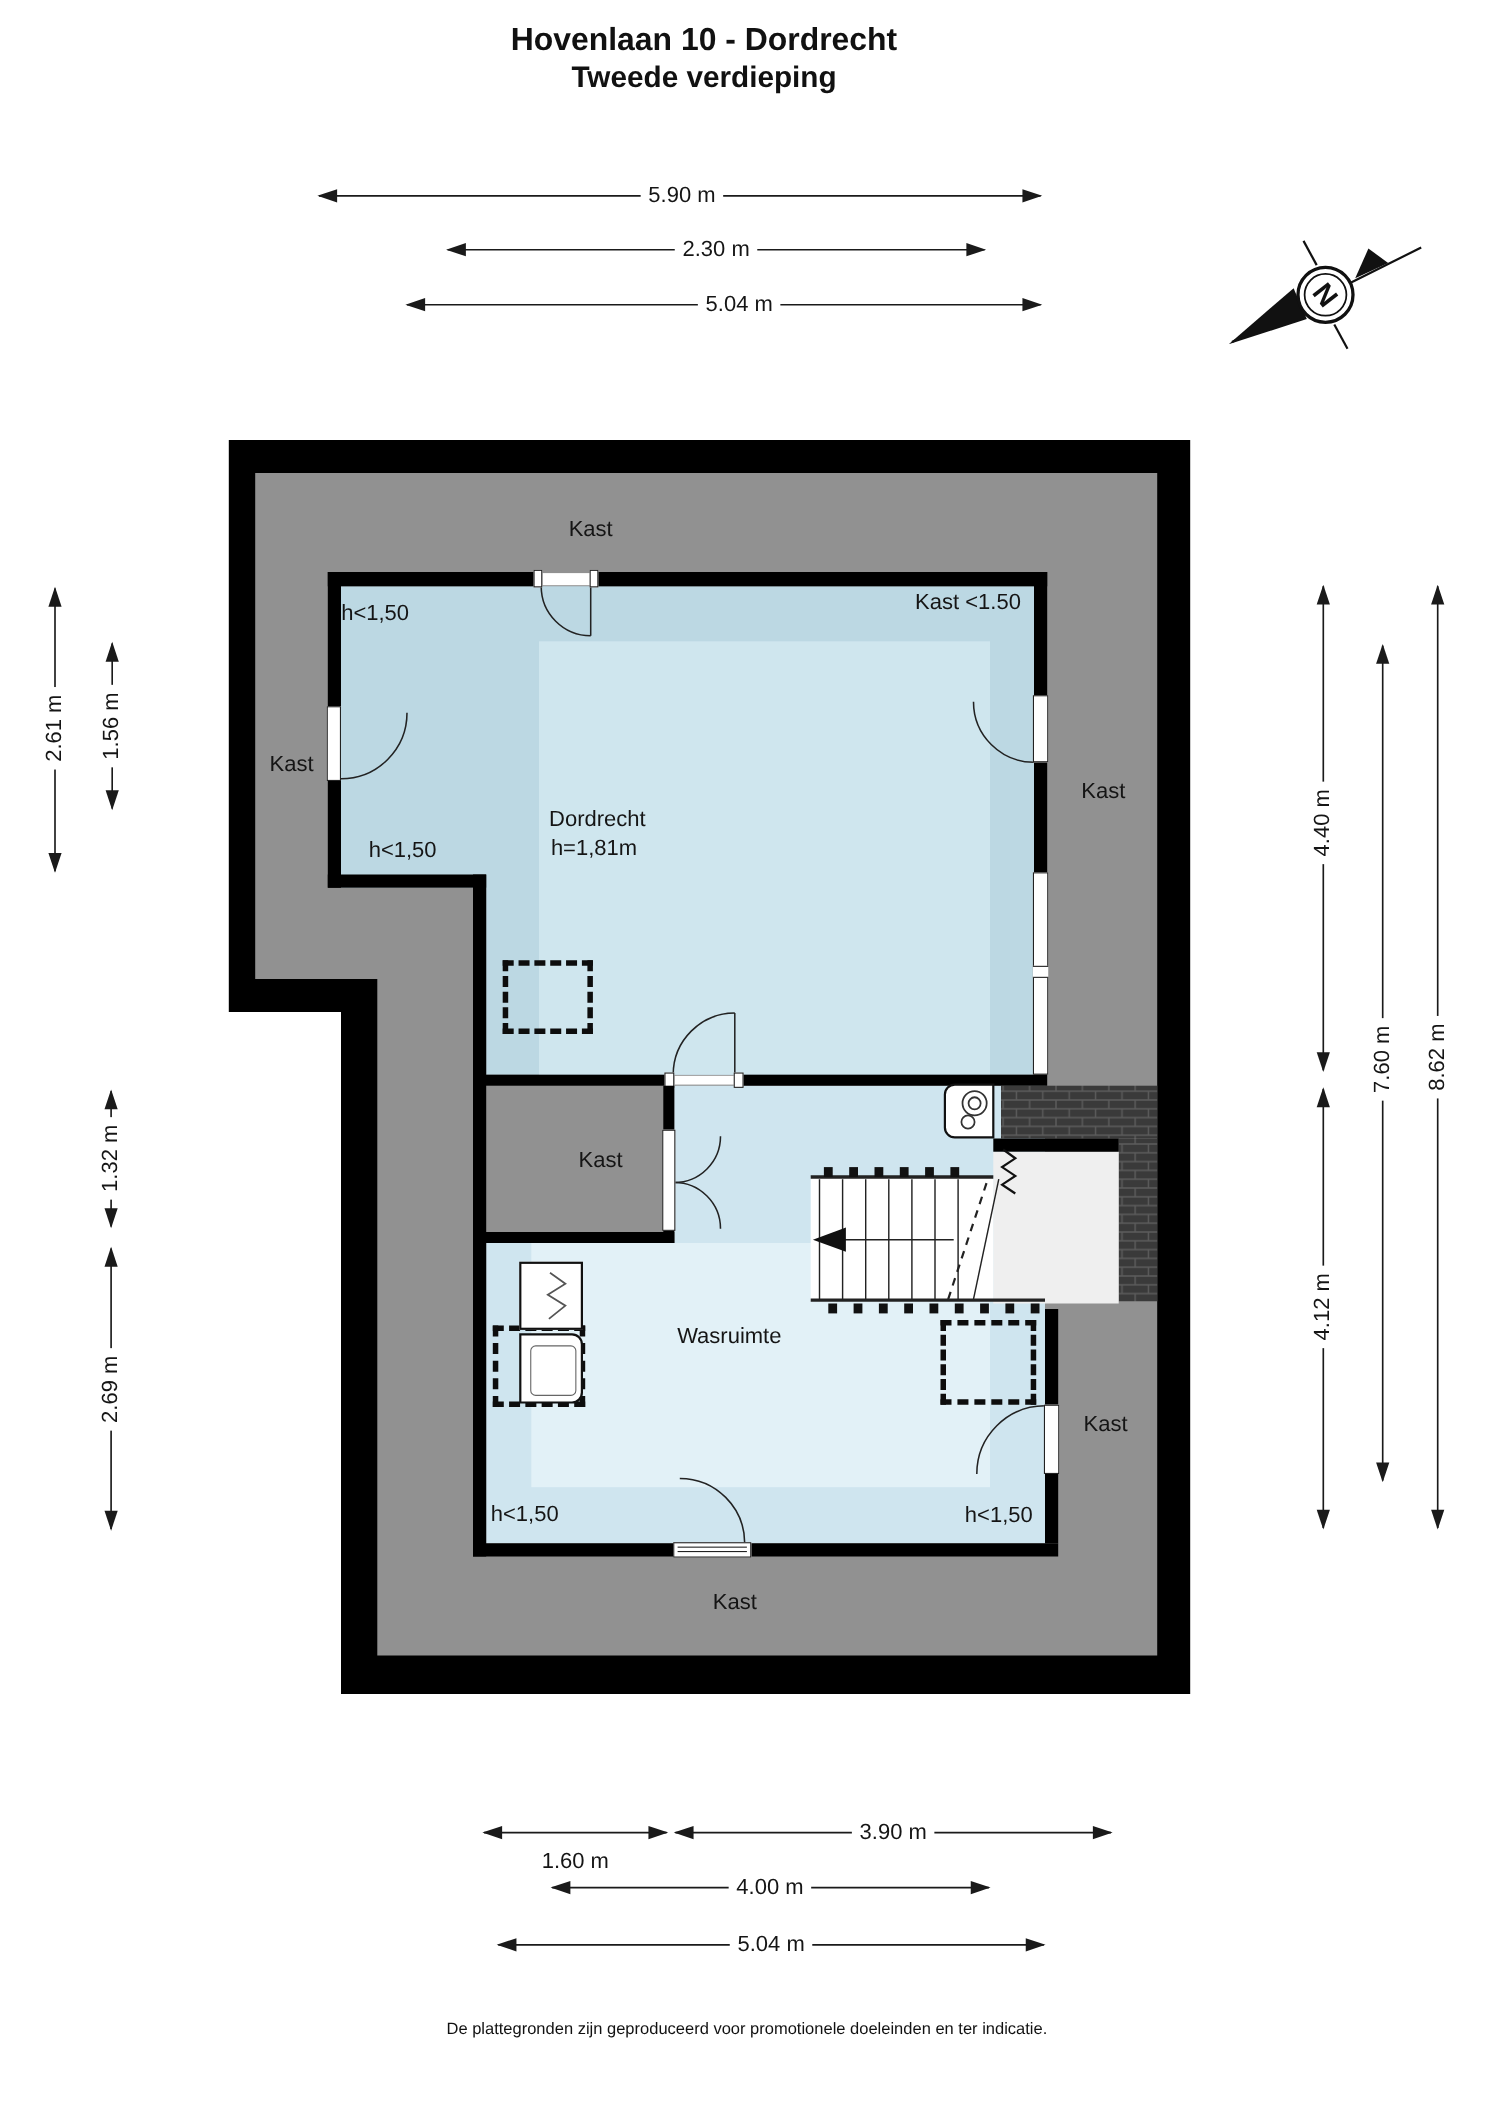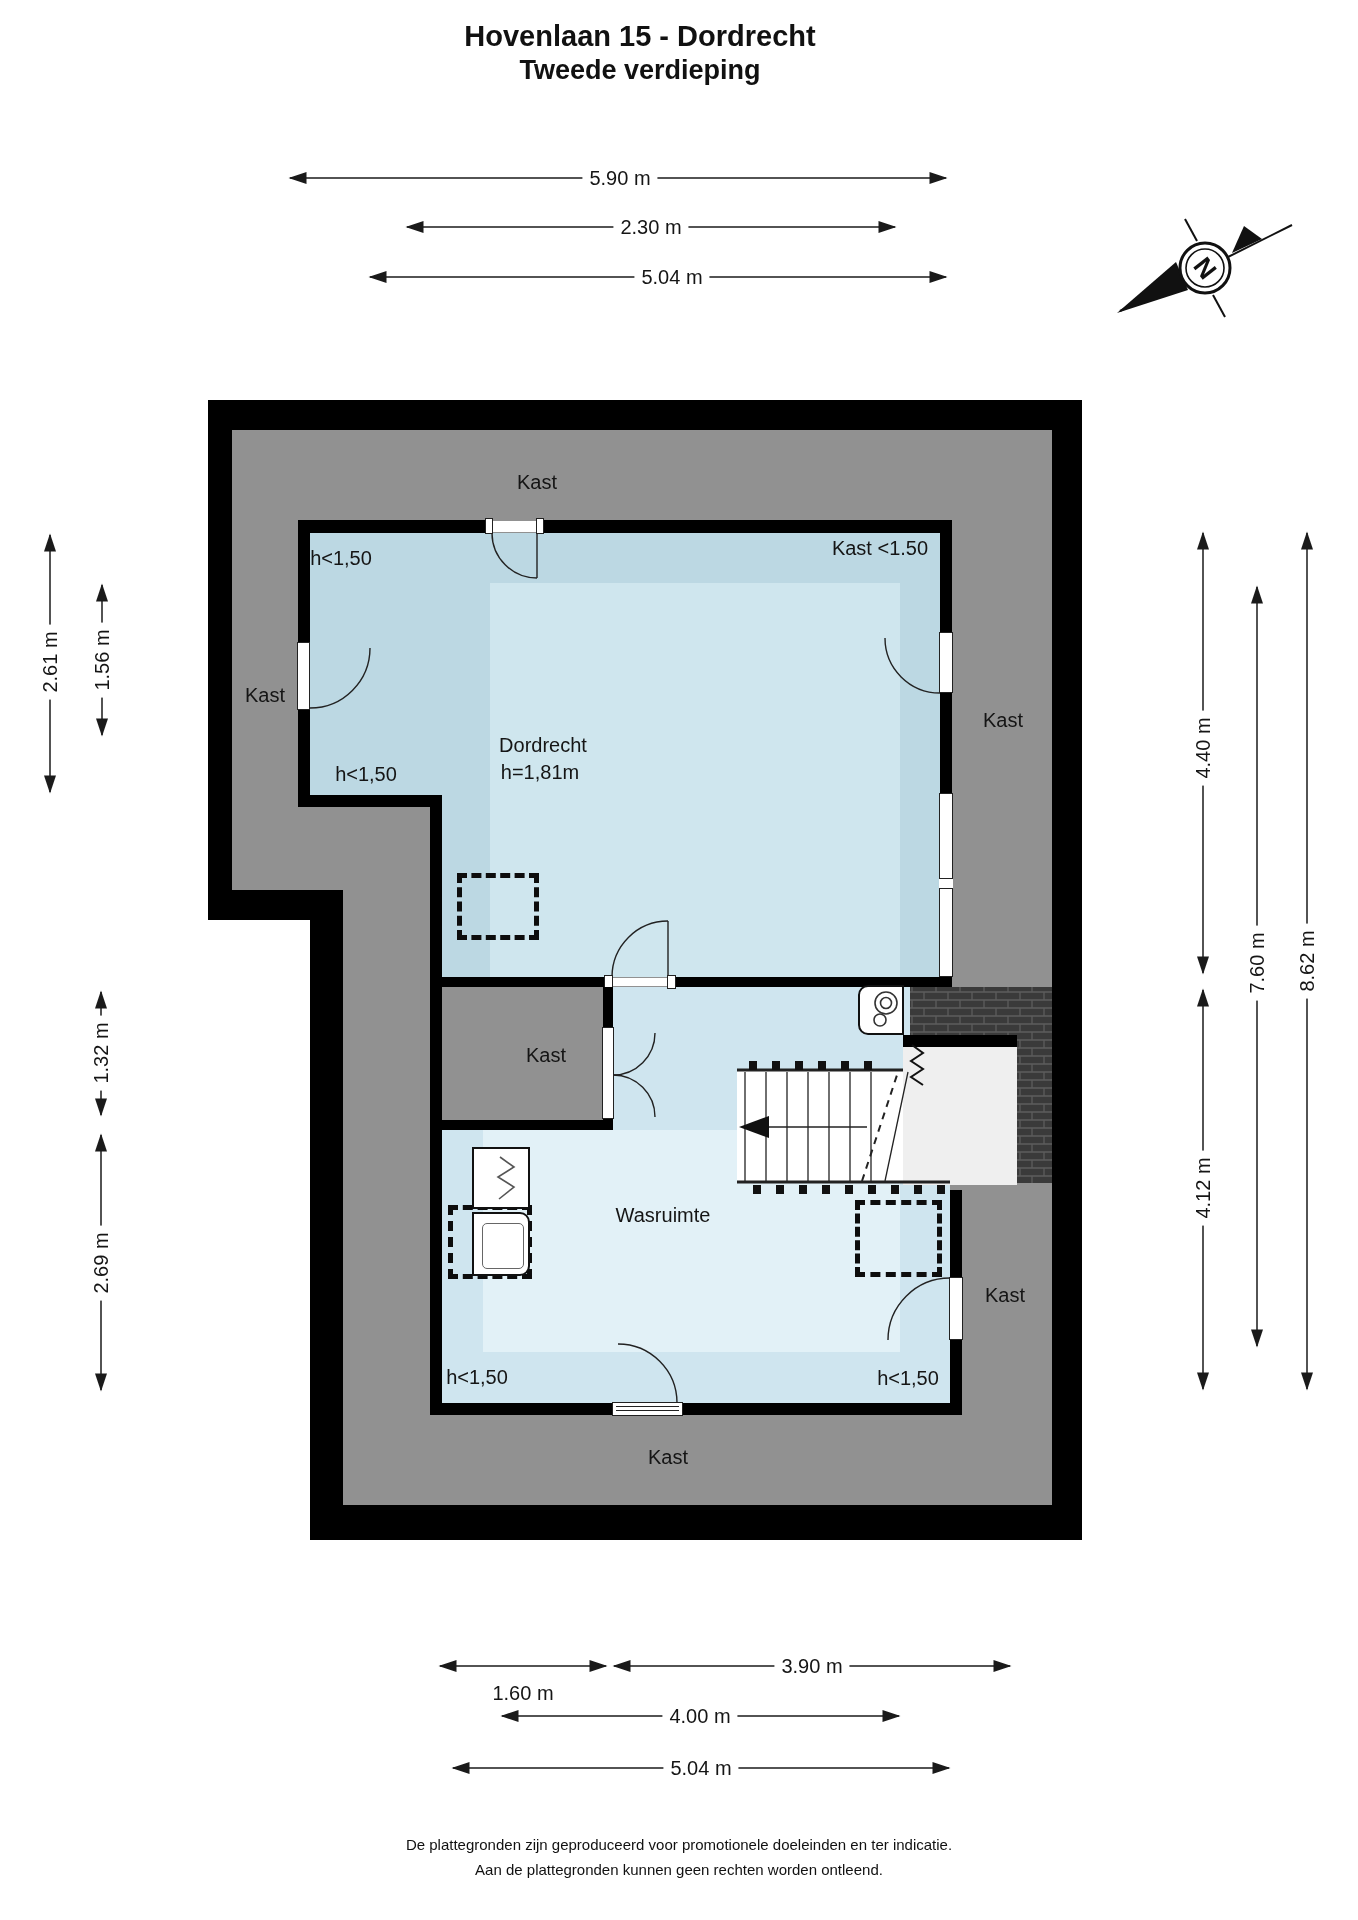--- a/index.html
+++ b/index.html
@@ -18,21 +18,21 @@
   .cap{position:absolute;background:#ffffff;border:1px solid #222;box-sizing:border-box;}
   .dashrect{position:absolute;border:5px dashed #0d0d0d;background:transparent;}
   .appliance{position:absolute;background:#ffffff;border:2px solid #111;box-sizing:border-box;}
   .footer{position:absolute;left:0;width:1358px;text-align:center;font-size:15px;color:#111;}
 </style>
 </head>
 <body>
 
 <div id="root">
 
-  <div id="title1" class="ttl">Hovenlaan 15 - Dordrecht</div>
+  <div id="title1" class="ttl">Hovenlaan 10 - Dordrecht</div>
   <div id="title2" class="ttl">Tweede verdieping</div>
 
   <svg class="abs" style="left:0;top:0;" width="1358" height="1920" viewBox="0 0 1358 1920">
     <defs>
       <pattern id="tiles" width="24" height="16" patternUnits="userSpaceOnUse">
         <rect width="24" height="16" fill="var(--tile_dark)"></rect>
         <path d="M0,0 H24 M0,8 H24 M0,16 H24" stroke="var(--tile_grout)" stroke-width="1.3"></path>
         <path d="M12,0 V8 M0,8 V16 M24,8 V16" stroke="var(--tile_grout)" stroke-width="1.3"></path>
       </pattern>
       <marker id="arr" viewBox="0 0 14 10" markerWidth="14" markerHeight="10" refX="12" refY="5" orient="auto-start-reverse">
@@ -225,15 +225,14 @@
   <div class="dimlabel vert" style="left:1203px;top:1188px;">4.12 m</div>
   <div class="dimlabel vert" style="left:1257px;top:963px;">7.60 m</div>
   <div class="dimlabel vert" style="left:1307px;top:961px;">8.62 m</div>
 
   <div class="dimlabel" style="left:523px;top:1666px;margin-top:27px;">1.60 m</div>
   <div class="dimlabel" style="left:812px;top:1666px;">3.90 m</div>
   <div class="dimlabel" style="left:700px;top:1716px;">4.00 m</div>
   <div class="dimlabel" style="left:701px;top:1768px;">5.04 m</div>
 
   <div class="footer" style="top:1836px;">De plattegronden zijn geproduceerd voor promotionele doeleinden en ter indicatie.</div>
-  <div class="footer" style="top:1861px;">Aan de plattegronden kunnen geen rechten worden ontleend.</div>
 
 </div>
 
 </body></html>

